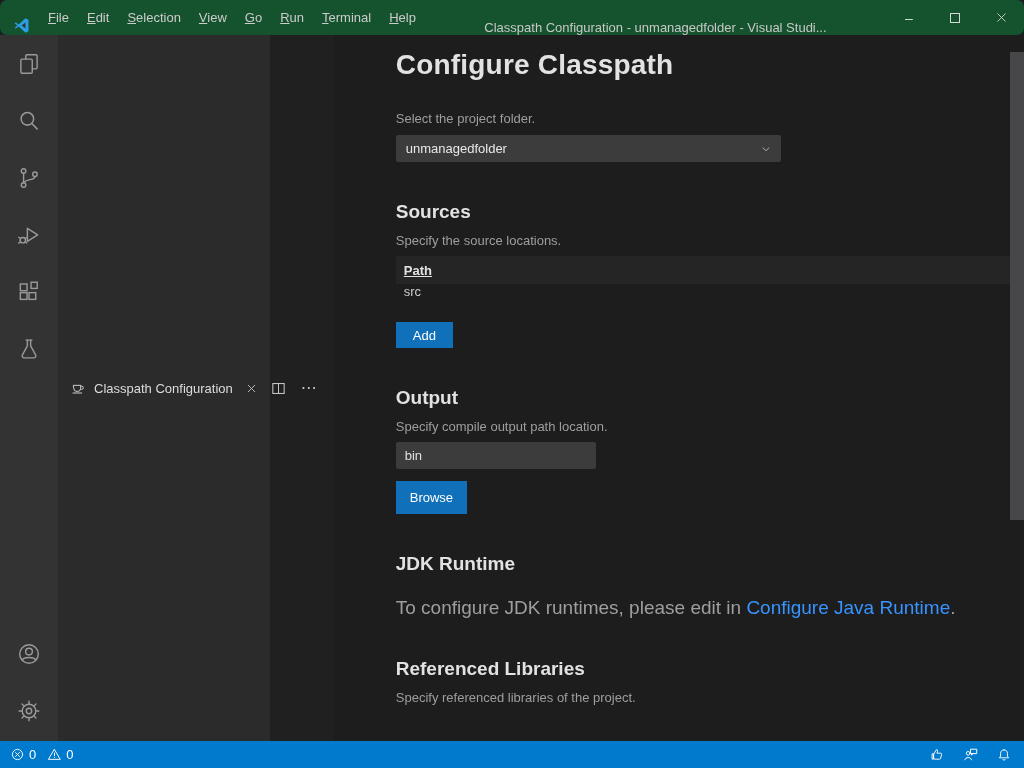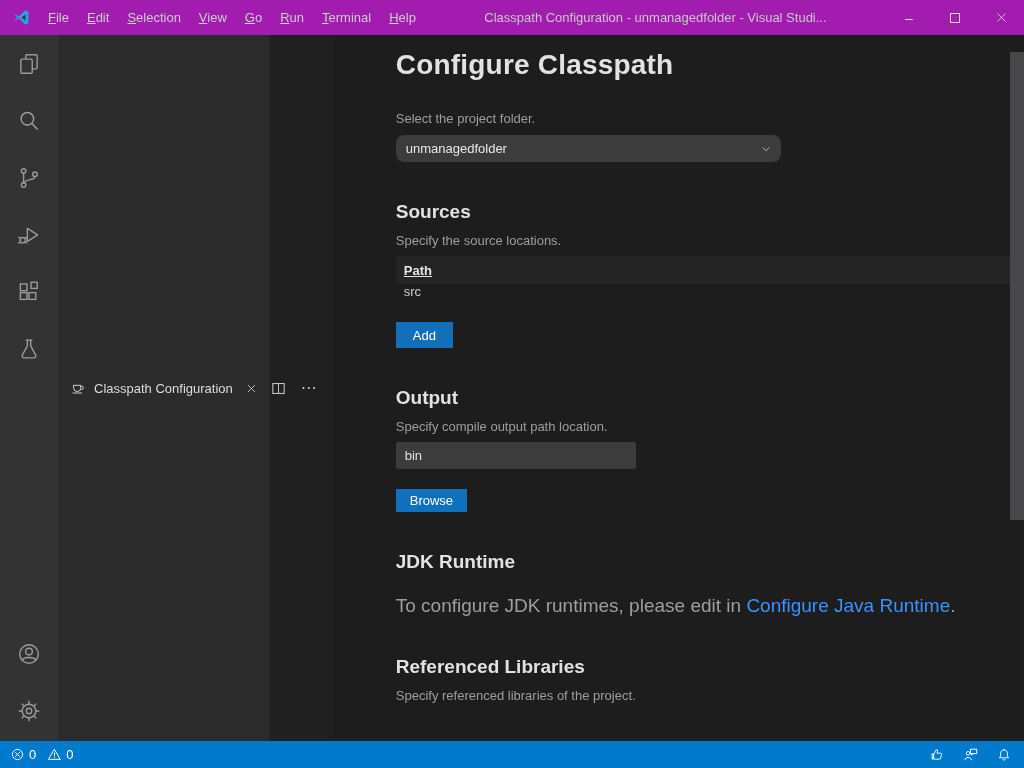--- a/index.html
+++ b/index.html
@@ -7,22 +7,23 @@
   body {
     font-family: "Liberation Sans", sans-serif;
     background: #1d1d1e;
     color: #cccccc;
     -webkit-font-smoothing: antialiased;
   }
   .window { width: 1024px; height: 768px; display: flex; flex-direction: column; }
 
   
   .titlebar {
-    flex: 0 0 35px; background: #a21caf; display: flex; align-items: center;
+    flex: 0 0 35px; background: #14532d; display: flex; align-items: flex-end;
     user-select: none;
+    border-radius: 7px;
   }
   .app-logo { margin-left: 12px; display: flex; align-items: center; }
   .menubar { display: flex; margin-left: 8px; }
   .menu-item {
     display: inline-block; padding: 0 9px; line-height: 35px; font-size: 13px;
     color: #cccccc; cursor: default; white-space: nowrap;
   }
   .menu-item::first-letter { text-decoration: underline; }
   .titlebar-title {
     flex: 1; text-align: center; font-size: 13px; color: #c8c8c8;
@@ -56,21 +57,21 @@
   .tab-close { color: #c3c3c3; display: flex; margin-left: 4px; cursor: pointer; }
   .tab-actions { margin-left: auto; display: flex; align-items: center; gap: 14px; padding-right: 16px; color: #c5c5c5; }
   .more-btn { font-size: 16px; letter-spacing: 1px; line-height: 1; cursor: pointer; }
   .split-btn { display: flex; cursor: pointer; }
 
   
   .content { flex: 1; padding: 0 62px; position: relative; overflow: hidden; }
   .page-title { font-size: 28px; font-weight: 600; color: #e2e2e2; margin-top: 14px; letter-spacing: 0.2px; }
   .field-label { font-size: 13px; color: #9e9e9e; margin-top: 30px; }
   .select-box {
-    margin-top: 9px; width: 385px; height: 27px; background: #3c3c3c; border-radius: 8px;
+    margin-top: 9px; width: 385px; height: 27px; background: #3c3c3c; border-radius: 2px;
     display: flex; align-items: center; justify-content: space-between;
     padding: 0 8px 0 10px; font-size: 13px; color: #e8e8e8; cursor: pointer;
   }
   .chevron { color: #bdbdbd; display: flex; }
   .section-heading { font-size: 19px; font-weight: 600; color: #e2e2e2; margin-top: 39px; }
   .section-desc { font-size: 13px; color: #9e9e9e; margin-top: 10px; }
 
   .src-table { width: 828px; margin-top: 8px; }
   .src-thead {
     height: 28px; background: #252526; display: flex; align-items: center;
@@ -81,24 +82,24 @@
     padding: 0 14px 0 8px; font-size: 13px; color: #cccccc;
   }
   .row-delete { color: #c8c8c8; display: flex; cursor: pointer; }
 
   .btn {
     margin-top: 8px; display: inline-flex; align-items: center; justify-content: center;
     height: 26px; padding: 0 17px; background: #1070b9; color: #ffffff;
     font-size: 13px; border: none; border-radius: 0; cursor: pointer;
     font-family: "Liberation Sans", sans-serif;
   }
-  .btn-browse { margin-top: 20px; height: 23px; padding: 0 14px; }
+  .btn-browse { margin-top: 12px; height: 33px; padding: 0 14px; }
 
   .text-input {
-    margin-top: 8px; width: 240px; height: 27px; background: #3c3c3c; border: none;
+    margin-top: 8px; width: 200px; height: 27px; background: #3c3c3c; border: none;
     border-radius: 2px; color: #e0e0e0; font-size: 13px; padding: 0 9px;
     font-family: "Liberation Sans", sans-serif; display: block; outline: none;
   }
 
   .jdk-line { font-size: 19px; color: #9e9e9e; margin-top: 22px; }
   .jdk-link { color: #3794ff; text-decoration: none; cursor: pointer; }
 
   
   .scrollbar-thumb {
     position: absolute; right: 0; top: 17px; width: 14px; height: 468px;

